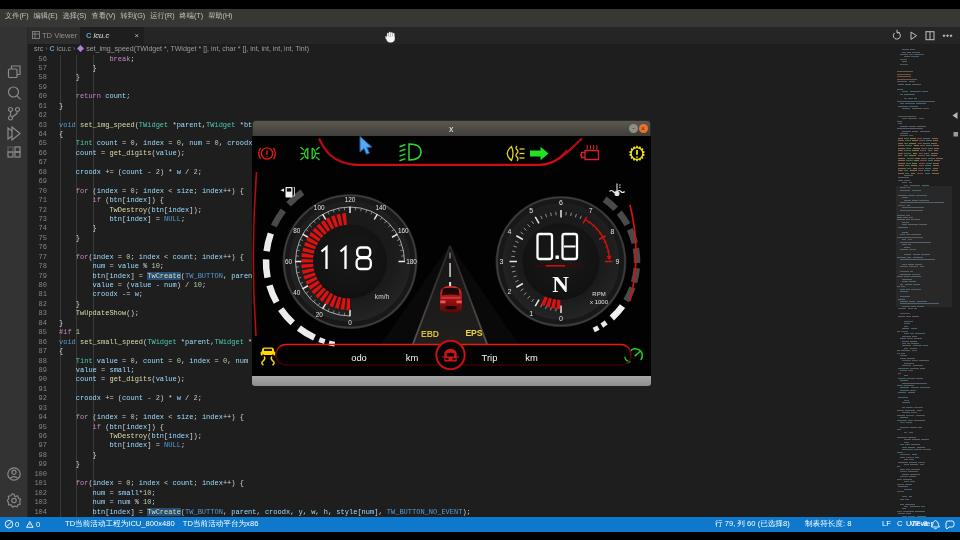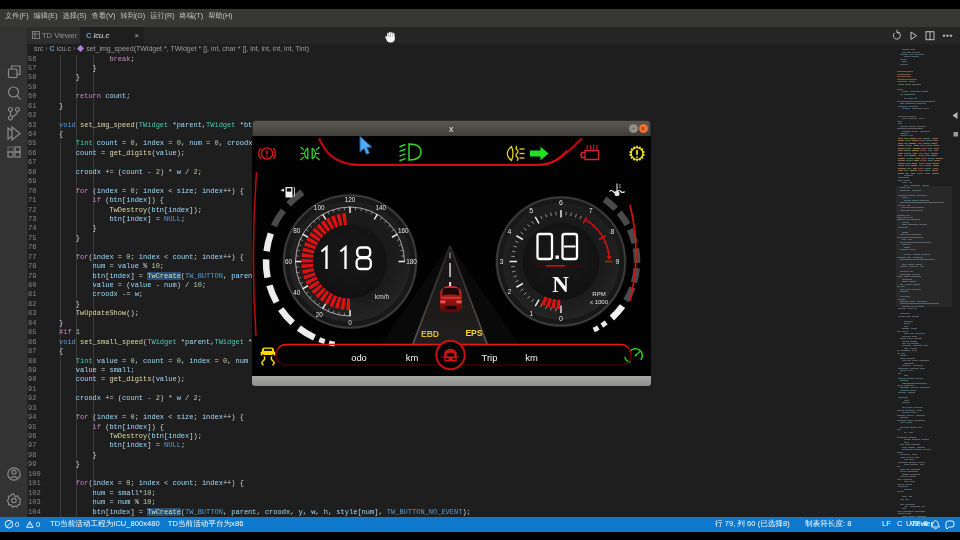--- a/index.html
+++ b/index.html
@@ -6,21 +6,21 @@
 .menubar {position:absolute;left:0;top:9px;width:960px;height:18px;background:#373734;color:#c4c4c4;font-size:7.2px;line-height:14.5px}
 .menubar span {margin-right:5px}
 .tabbar {position:absolute;left:28px;top:27px;width:932px;height:17px;background:#252526}
 .tab1 {position:absolute;left:0;top:0;width:52px;height:17px;background:#2d2d2d;color:#8f8f8f;font-size:7.6px;line-height:17px}
 .tab2 {position:absolute;left:52px;top:0;width:64px;height:17px;background:#1e1e1e;color:#e8e8e8;font-size:7.6px;line-height:17px}
 .breadcrumb {position:absolute;left:28px;top:44px;width:932px;height:10.5px;background:#1e1e1e;color:#9d9d9d;font-size:7px;line-height:10.5px}
 .activitybar {position:absolute;left:0;top:27px;width:28px;height:490px;background:#333333;border-right:1px solid #262626}
 .editor {position:absolute;left:28px;top:54.5px;width:932px;height:463px;background:#1e1e1e}
 .code {position:absolute;left:0;top:0;font-family:"Liberation Mono",monospace;font-size:7px;line-height:9.45px;white-space:pre;color:#d4d4d4}
 .cl {height:9.45px}
-.g {display:inline-block;width:19px;color:#858585}
+.g {display:inline-block;width:19px;text-align:right;color:#858585}
 .ct {margin-left:12px}
 .k {color:#c586c0} .b {color:#569cd6} .t {color:#4ec9b0} .f {color:#dcdcaa}
 .v {color:#9cdcfe} .n {color:#b5cea8} .m {color:#569cd6}
 .sel {background:#264f78}
 .guides i {position:absolute;width:1px;background:#3a3a3a;top:0;height:463px}
 .minimap i {position:absolute;height:1px}
 .statusbar {position:absolute;left:0;top:517px;width:960px;height:14.5px;background:#0d78cc;color:#fff;font-size:7.6px;line-height:14.5px}
 .win {position:absolute;left:251.5px;top:119.5px;width:399.5px;height:266px}
 .wtitle {position:absolute;left:0;top:0;width:399.5px;height:16px;background:linear-gradient(#5a5850,#403e39);border-radius:4px 4px 0 0;border:1px solid #2a2925;border-bottom:none}
 .wcontent {position:absolute;left:0.5px;top:16px;width:398.5px;height:240px;background:#020202;overflow:hidden}
@@ -507,21 +507,21 @@
 </svg>
 <div class="statusbar">
  <svg width="38" height="14.5" style="position:absolute;left:4px;top:0">
         <circle cx="5" cy="7.2" r="3.8" fill="none" stroke="#fff" stroke-width="0.9"></circle>
         <line x1="2.6" y1="9.8" x2="7.6" y2="4.8" stroke="#fff" stroke-width="0.9"></line>
         <text x="11" y="10.4" font-size="7.6" fill="#fff" font-family="Liberation Sans">0</text>
         <path d="M22.5,10.3 L25.8,4.5 L29.1,10.3 Z" fill="none" stroke="#fff" stroke-width="0.9"></path>
         <line x1="25.8" y1="6.6" x2="25.8" y2="8.3" stroke="#fff" stroke-width="0.8"></line>
         <text x="32" y="10.4" font-size="7.6" fill="#fff" font-family="Liberation Sans">0</text>
       </svg><span style="margin-left:42px"></span>
- <span style="margin-left:8px">TD当前活动工程为ICU_800x480</span>
+ <span style="margin-left:23px">TD当前活动工程为ICU_800x480</span>
  <span style="margin-left:6px">TD当前活动平台为x86</span>
  <span style="position:absolute;left:715px">行 79, 列 60 (已选择8)</span>
  <span style="position:absolute;left:805px">制表符长度: 8</span>
  <span style="position:absolute;left:906px">UTF-8</span>
  <span style="position:absolute;left:882px">LF</span>
  <span style="position:absolute;left:897px">C</span>
  <span style="position:absolute;left:910px">Viewer</span>
  <svg width="9" height="10" style="position:absolute;left:931px;top:3px">
         <path d="M4.5,0.5 Q7.5,1.5 7.5,5 L8.5,7 L0.5,7 L1.5,5 Q1.5,1.5 4.5,0.5 Z M3.2,8 a1.4,1.4 0 0 0 2.6,0" fill="none" stroke="#fff" stroke-width="0.9"></path>
       </svg>

